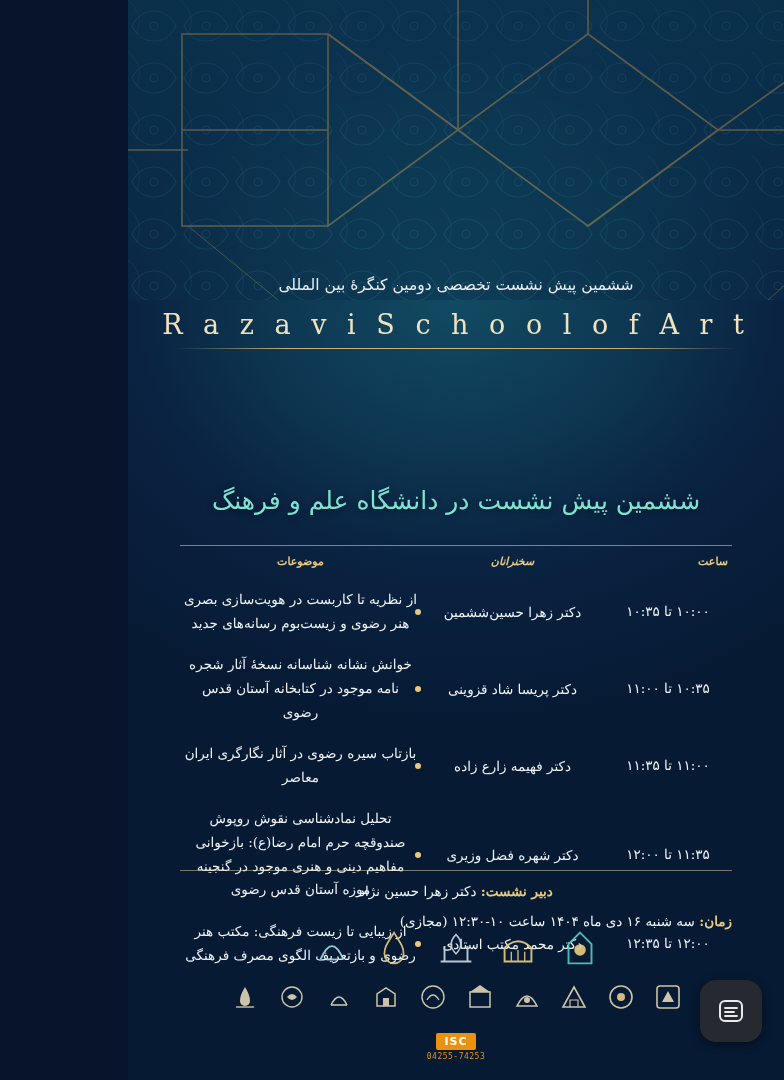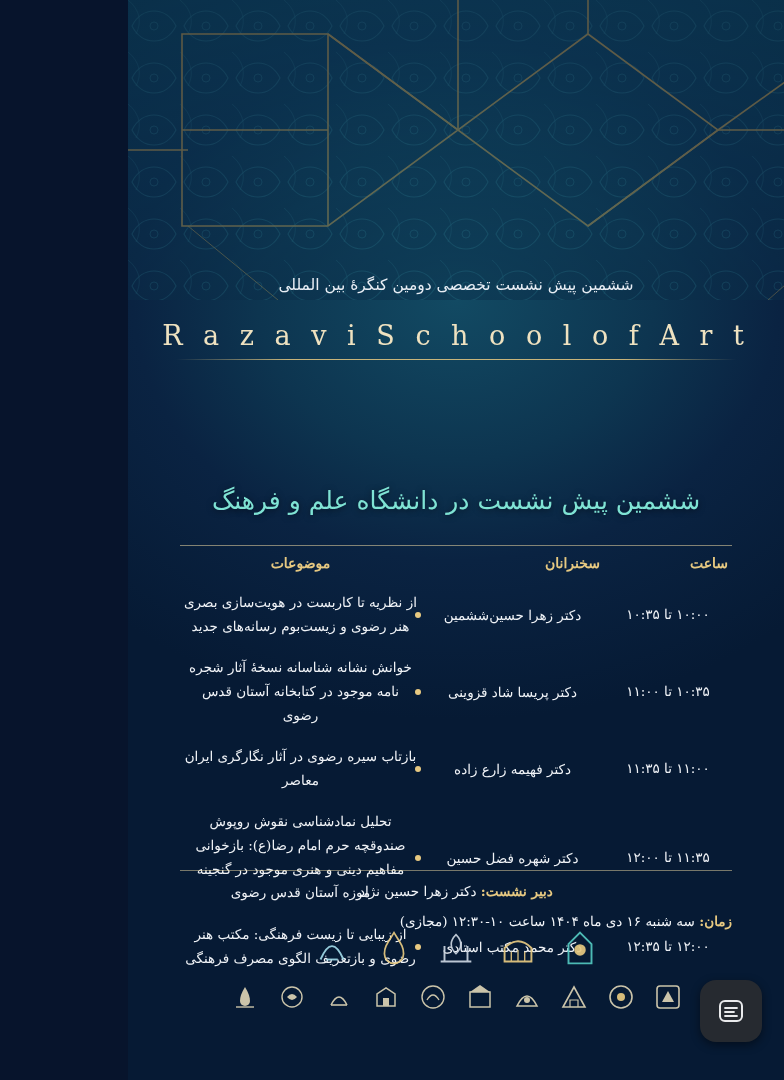--- a/index.html
+++ b/index.html
@@ -62,21 +62,21 @@
   .logo-fa {
     font-size: 72px;
     color: #e7c981;
     font-family: "DejaVu Serif", "Liberation Serif", serif;
     font-weight: bold;
     line-height: 1.25;
     letter-spacing: -2px;
     text-shadow: 0 2px 10px rgba(0,0,0,.55);
   }
   .logo-en {
-    margin-top: 20px;
+    margin-top: 9px;
     font-size: 27px;
     color: #efe2c0;
     letter-spacing: 6px;
     font-family: "DejaVu Serif", "Liberation Serif", serif;
   }
   .rule-gold {
     width: 560px;
     height: 1px;
     margin: 8px auto 0;
     background: linear-gradient(90deg, rgba(231,201,129,0) 0%, rgba(231,201,129,.85) 20%, rgba(231,201,129,.85) 80%, rgba(231,201,129,0) 100%);
@@ -105,27 +105,27 @@
     height: 1px;
     background: rgba(233,213,160,.55);
   }
   table.schedule {
     width: 100%;
     border-collapse: collapse;
     direction: rtl;
   }
   table.schedule th {
     color: #e7c981;
-    font-size: 14px;
+    font-size: 11px;
     font-weight: bold;
     padding: 9px 4px 11px;
     font-family: "DejaVu Serif", "Liberation Serif", serif;
   }
   th.c-time { width: 120px; text-align: right; }
-  th.c-speaker { width: 175px; text-align: right; }
+  th.c-speaker { width: 175px; text-align: center; font-style: italic; }
   th.c-topic { text-align: center; }
 
   table.schedule td {
     color: #f0f3f7;
     font-size: 13.5px;
     padding: 9px 4px;
     vertical-align: middle;
     font-family: "DejaVu Serif", "Liberation Serif", serif;
   }
   td.c-time { text-align: center; width: 120px; color: #fff; font-size: 13px; line-height: 1.55; }
@@ -305,21 +305,21 @@
           <td class="c-speaker">دکتر پریسا شاد قزوینی</td>
           <td class="c-topic"><span class="bullet"></span><span>خوانش نشانه شناسانه نسخهٔ آثار شجره نامه موجود در کتابخانه آستان قدس رضوی</span></td>
         </tr>
         <tr>
           <td class="c-time">۱۱:۰۰ تا ۱۱:۳۵</td>
           <td class="c-speaker">دکتر فهیمه زارع زاده</td>
           <td class="c-topic"><span class="bullet"></span><span>بازتاب سیره رضوی در آثار نگارگری ایران معاصر</span></td>
         </tr>
         <tr>
           <td class="c-time">۱۱:۳۵ تا ۱۲:۰۰</td>
-          <td class="c-speaker">دکتر شهره فضل حسین</td>
+          <td class="c-speaker">دکتر شهره فضل وزیری</td>
           <td class="c-topic"><span class="bullet"></span><span>تحلیل نمادشناسی نقوش روپوش صندوقچه حرم امام رضا(ع): بازخوانی مفاهیم دینی و هنری موجود در گنجینه موزه آستان قدس رضوی</span></td>
         </tr>
         <tr>
           <td class="c-time">۱۲:۰۰ تا ۱۲:۳۵</td>
           <td class="c-speaker">دکتر محمد مکتب استادی</td>
           <td class="c-topic"><span class="bullet"></span><span>از زیبایی تا زیست فرهنگی: مکتب هنر رضوی و بازتعریف الگوی مصرف فرهنگی</span></td>
         </tr>
       </tbody>
     </table>
   </div>
@@ -396,20 +396,24 @@
     <svg class="badge" viewBox="0 0 34 34">
         <circle cx="17" cy="17" r="10" fill="none" stroke="#dcd3b4" stroke-width="1.4"></circle>
         <path d="M12 17 Q17 11 22 17 Q17 23 12 17 Z" fill="#dcd3b4"></path>
       </svg>
     <svg class="badge" viewBox="0 0 34 34">
         <path d="M17 7 Q22 15 22 21 A5 5 0 0 1 12 21 Q12 15 17 7 Z" fill="#dcd3b4"></path>
         <path d="M8 27 L26 27" stroke="#dcd3b4" stroke-width="1.4"></path>
       </svg>
   </div>
 
+  <div class="isc">
+    <div class="isc-box">ISC</div>
+    <div class="isc-num">04255-74253</div>
+  </div>
 
   <div class="fab">
     <svg width="30" height="30" viewBox="0 0 30 30">
       <rect x="4" y="5" width="22" height="20" rx="5" fill="none" stroke="#e9eaec" stroke-width="2"></rect>
       <path d="M9 12 H21 M9 16 H18 M9 20 H21" stroke="#e9eaec" stroke-width="1.8" stroke-linecap="round"></path>
     </svg>
   </div>
 
 </div>
 

